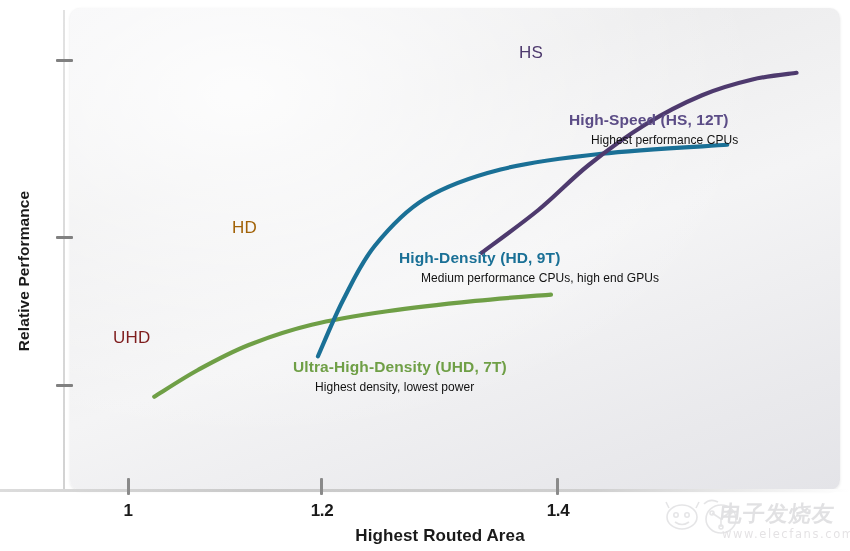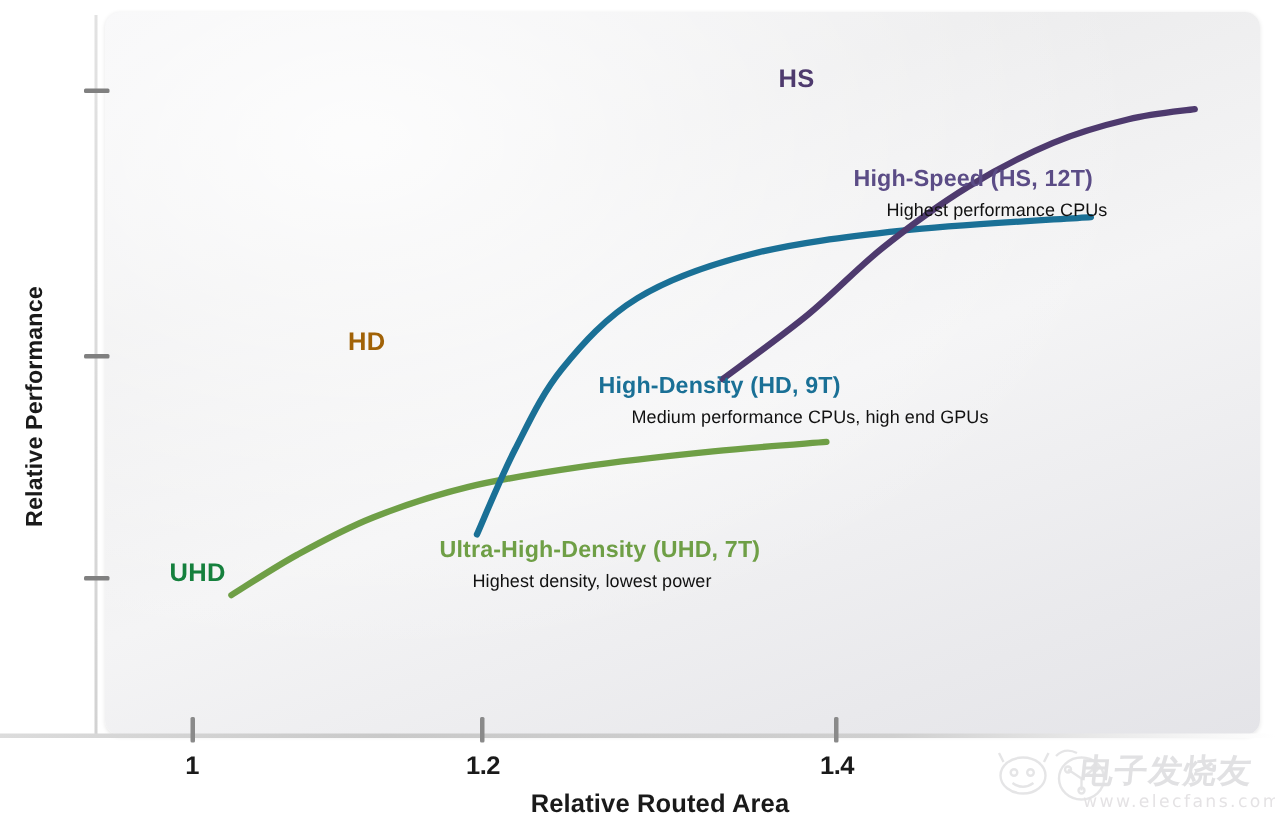--- a/index.html
+++ b/index.html
@@ -124,21 +124,21 @@
     top: 0;
     width: 850px;
     height: 551px;
     pointer-events: none;
   }
 
   
   .series-tag {
     position: absolute;
     font-size: 17px;
-    font-weight: bold;
+    font-weight: normal;
     letter-spacing: 0.2px;
     white-space: nowrap;
   }
   #tag-uhd { left: 113px; top: 328px; }
   #tag-hd  { left: 232px; top: 218px; }
   #tag-hs  { left: 519px; top: 43px;  }
 
   
   .annotation { position: absolute; white-space: nowrap; }
   .annotation .ann-title {
@@ -207,31 +207,31 @@
 
   <div class="x-tick" style="left:127px;"></div>
   <div class="x-tick" style="left:320px;"></div>
   <div class="x-tick" style="left:556px;"></div>
 
   <div class="x-tick-label" style="left:128px;">1</div>
   <div class="x-tick-label" style="left:322px;">1.2</div>
   <div class="x-tick-label" style="left:558px;">1.4</div>
 
   <div id="y-axis-title">Relative Performance</div>
-  <div id="x-axis-title">Relative Routed Area</div>
+  <div id="x-axis-title">Highest Routed Area</div>
 
   <svg id="curves" viewBox="0 0 850 551" preserveAspectRatio="none">
     <g id="curve-group">
         <path d="M 154.26 396.75 C 161.61 392.25, 182.60 378.38, 198.34 369.75 C 214.08 361.13, 229.82 352.50, 248.71 345.00 C 267.60 337.50, 288.59 330.38, 311.68 324.75 C 334.77 319.13, 359.95 315.23, 387.24 311.25 C 414.52 307.27, 448.10 303.67, 475.39 300.90 C 502.68 298.13, 538.36 295.65, 550.95 294.60" fill="none" stroke="#6f9f46" stroke-width="4.2" stroke-linecap="round" stroke-linejoin="round"></path>
         <path d="M 317.97 356.25 C 322.17 346.88, 333.72 318.38, 343.16 300.00 C 352.61 281.63, 361.00 262.88, 374.64 246.00 C 388.29 229.13, 404.03 211.50, 425.02 198.75 C 446.01 186.00, 471.19 177.00, 500.58 169.50 C 529.96 162.00, 563.54 157.88, 601.32 153.75 C 639.10 149.63, 706.27 146.25, 727.25 144.75" fill="none" stroke="#1a7096" stroke-width="4.2" stroke-linecap="round" stroke-linejoin="round"></path>
         <path d="M 481.69 252.75 C 491.13 245.63, 520.52 224.63, 538.36 210.00 C 556.20 195.38, 570.89 179.25, 588.73 165.00 C 606.57 150.75, 626.51 136.13, 645.40 124.50 C 664.29 112.88, 684.23 102.75, 702.07 95.25 C 719.91 87.75, 736.70 83.25, 752.44 79.50 C 768.18 75.75, 789.17 73.88, 796.52 72.75" fill="none" stroke="#4e3a6e" stroke-width="4.2" stroke-linecap="round" stroke-linejoin="round"></path>
       </g>
   </svg>
 
-  <div class="series-tag" id="tag-uhd" style="color: #15803d; margin-top: 44px;">UHD</div>
+  <div class="series-tag" id="tag-uhd" style="color: #7f1d1d;">UHD</div>
   <div class="series-tag" id="tag-hd" style="color: #a16207;">HD</div>
   <div class="series-tag" id="tag-hs" style="color: rgb(78, 58, 110);">HS</div>
 
   <div class="annotation" id="ann-hs">
     <div class="ann-title" style="color: rgb(91, 76, 134);">High-Speed (HS, 12T)</div>
     <div class="ann-sub">Highest performance CPUs</div>
   </div>
 
   <div class="annotation" id="ann-hd">
     <div class="ann-title" style="color: rgb(26, 112, 150);">High-Density (HD, 9T)</div>

